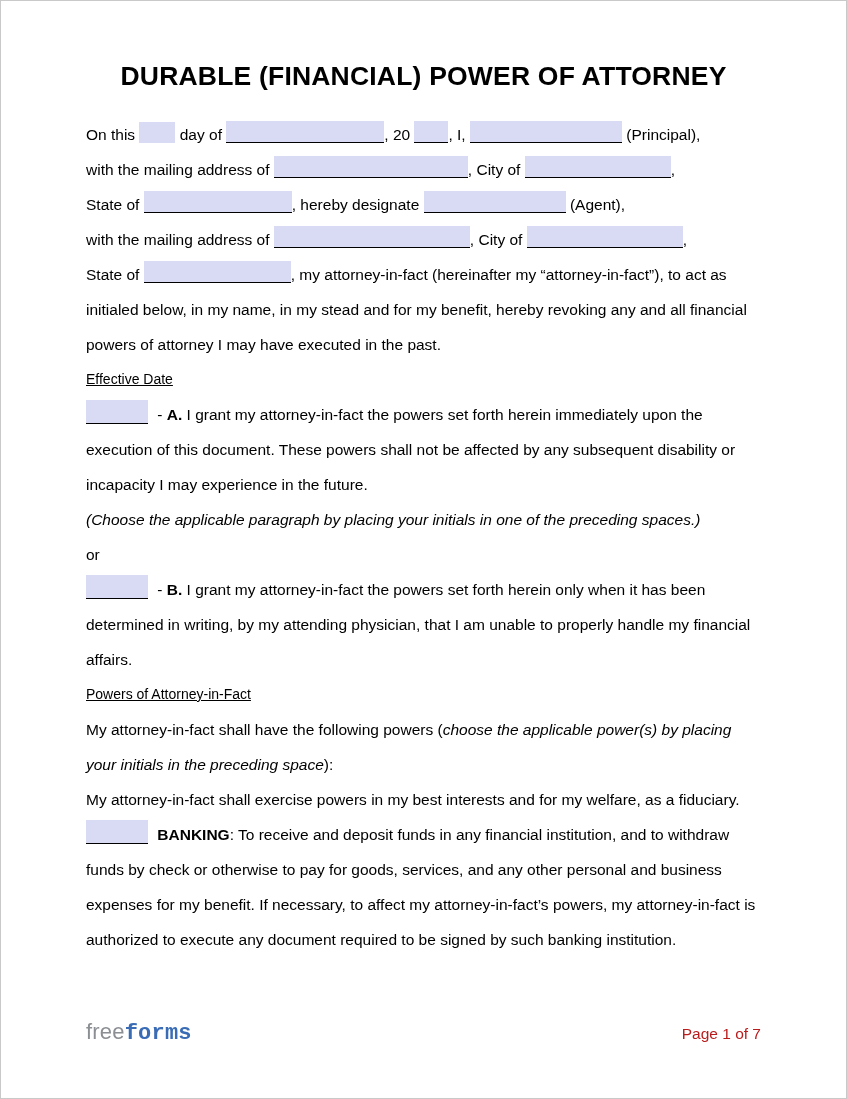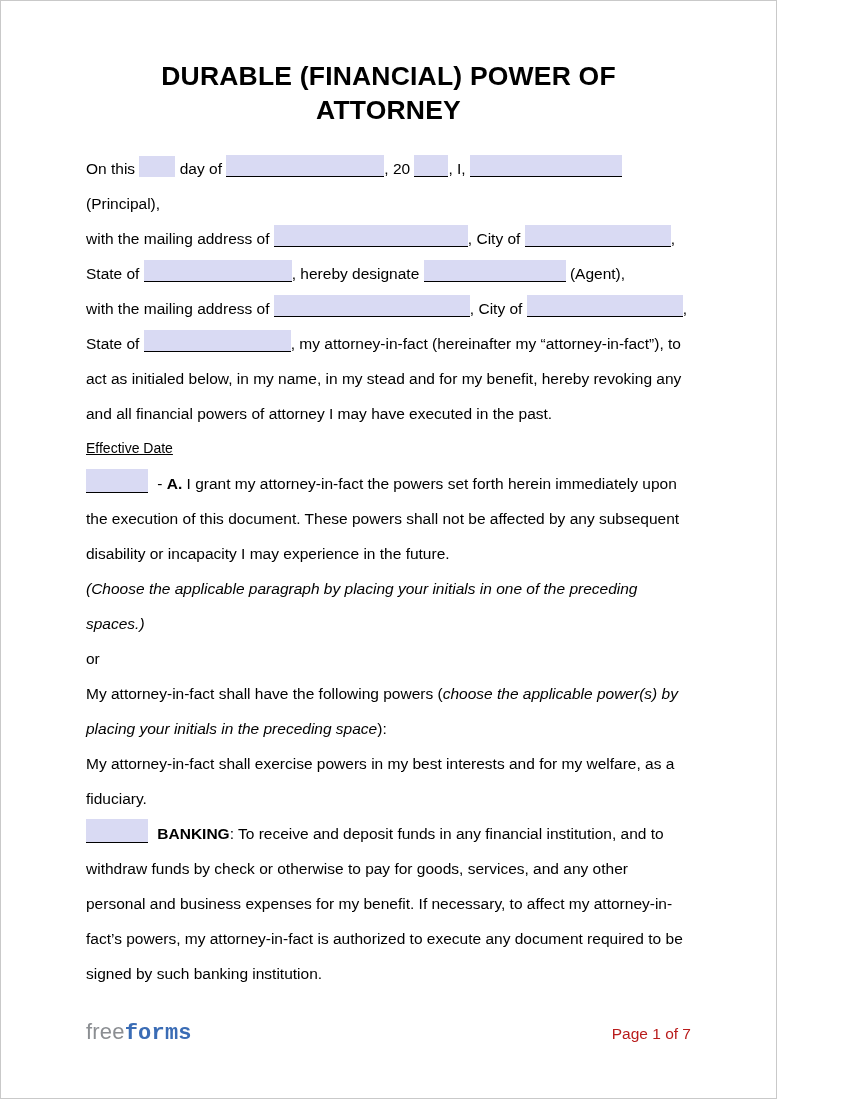--- a/index.html
+++ b/index.html
@@ -1,18 +1,18 @@
 <!DOCTYPE html>
 <html style="--field-highlight: #d9daf3; --brand-blue: #3a6cb5; --brand-gray: #8b8e92;"><head>
 <meta charset="utf-8">
 <style>
   html,body{margin:0;padding:0;background:#ffffff;}
   .page{
     position:relative;
-    width:777px;height:1099px;
+    width:847px;height:1099px;
     box-sizing:border-box;
     border:1px solid #c9c9c9;
     background:#ffffff;
     font-family:"Liberation Sans","DejaVu Sans",sans-serif;
     color:#000;
     font-size:15.5px;
     line-height:35px;
     padding:50px 85px 0 85px;
     overflow:hidden;
   }
@@ -94,21 +94,28 @@
     <span class="field u f-init"></span>
     <span>-</span>
     <span class="b">A.</span>
     <span>I grant my attorney-in-fact the powers set forth herein immediately upon the execution of this document. These powers shall not be affected by any subsequent disability or incapacity I may experience in the future.</span>
   </p>
 
   <p class="body"><em>(Choose the applicable paragraph by placing your initials in one of the preceding spaces.)</em></p>
 
   <p class="body">or</p>
 
+  <p class="body">
+    <span class="field u f-init"></span>
+    <span>-</span>
+    <span class="b">B.</span>
+    <span>I grant my attorney-in-fact the powers set forth herein only when it has been determined in writing, by my attending physician, that I am unable to properly handle my financial affairs.</span>
+  </p>
 
+  <h2 class="section-heading">Powers of Attorney-in-Fact</h2>
 
   <p class="body"><span>My attorney-in-fact shall have the following powers (</span><em>choose the applicable power(s) by placing your initials in the preceding space</em><span>):</span></p>
 
   <p class="body">My attorney-in-fact shall exercise powers in my best interests and for my welfare, as a fiduciary.</p>
 
   <p class="body">
     <span class="field u f-init"></span>
     <span class="b">BANKING</span><span>: To receive and deposit funds in any financial institution, and to withdraw funds by check or otherwise to pay for goods, services, and any other personal and business expenses for my benefit.  If necessary, to affect my attorney-in-fact’s powers, my attorney-in-fact is authorized to execute any document required to be signed by such banking institution.</span>
   </p>
 

